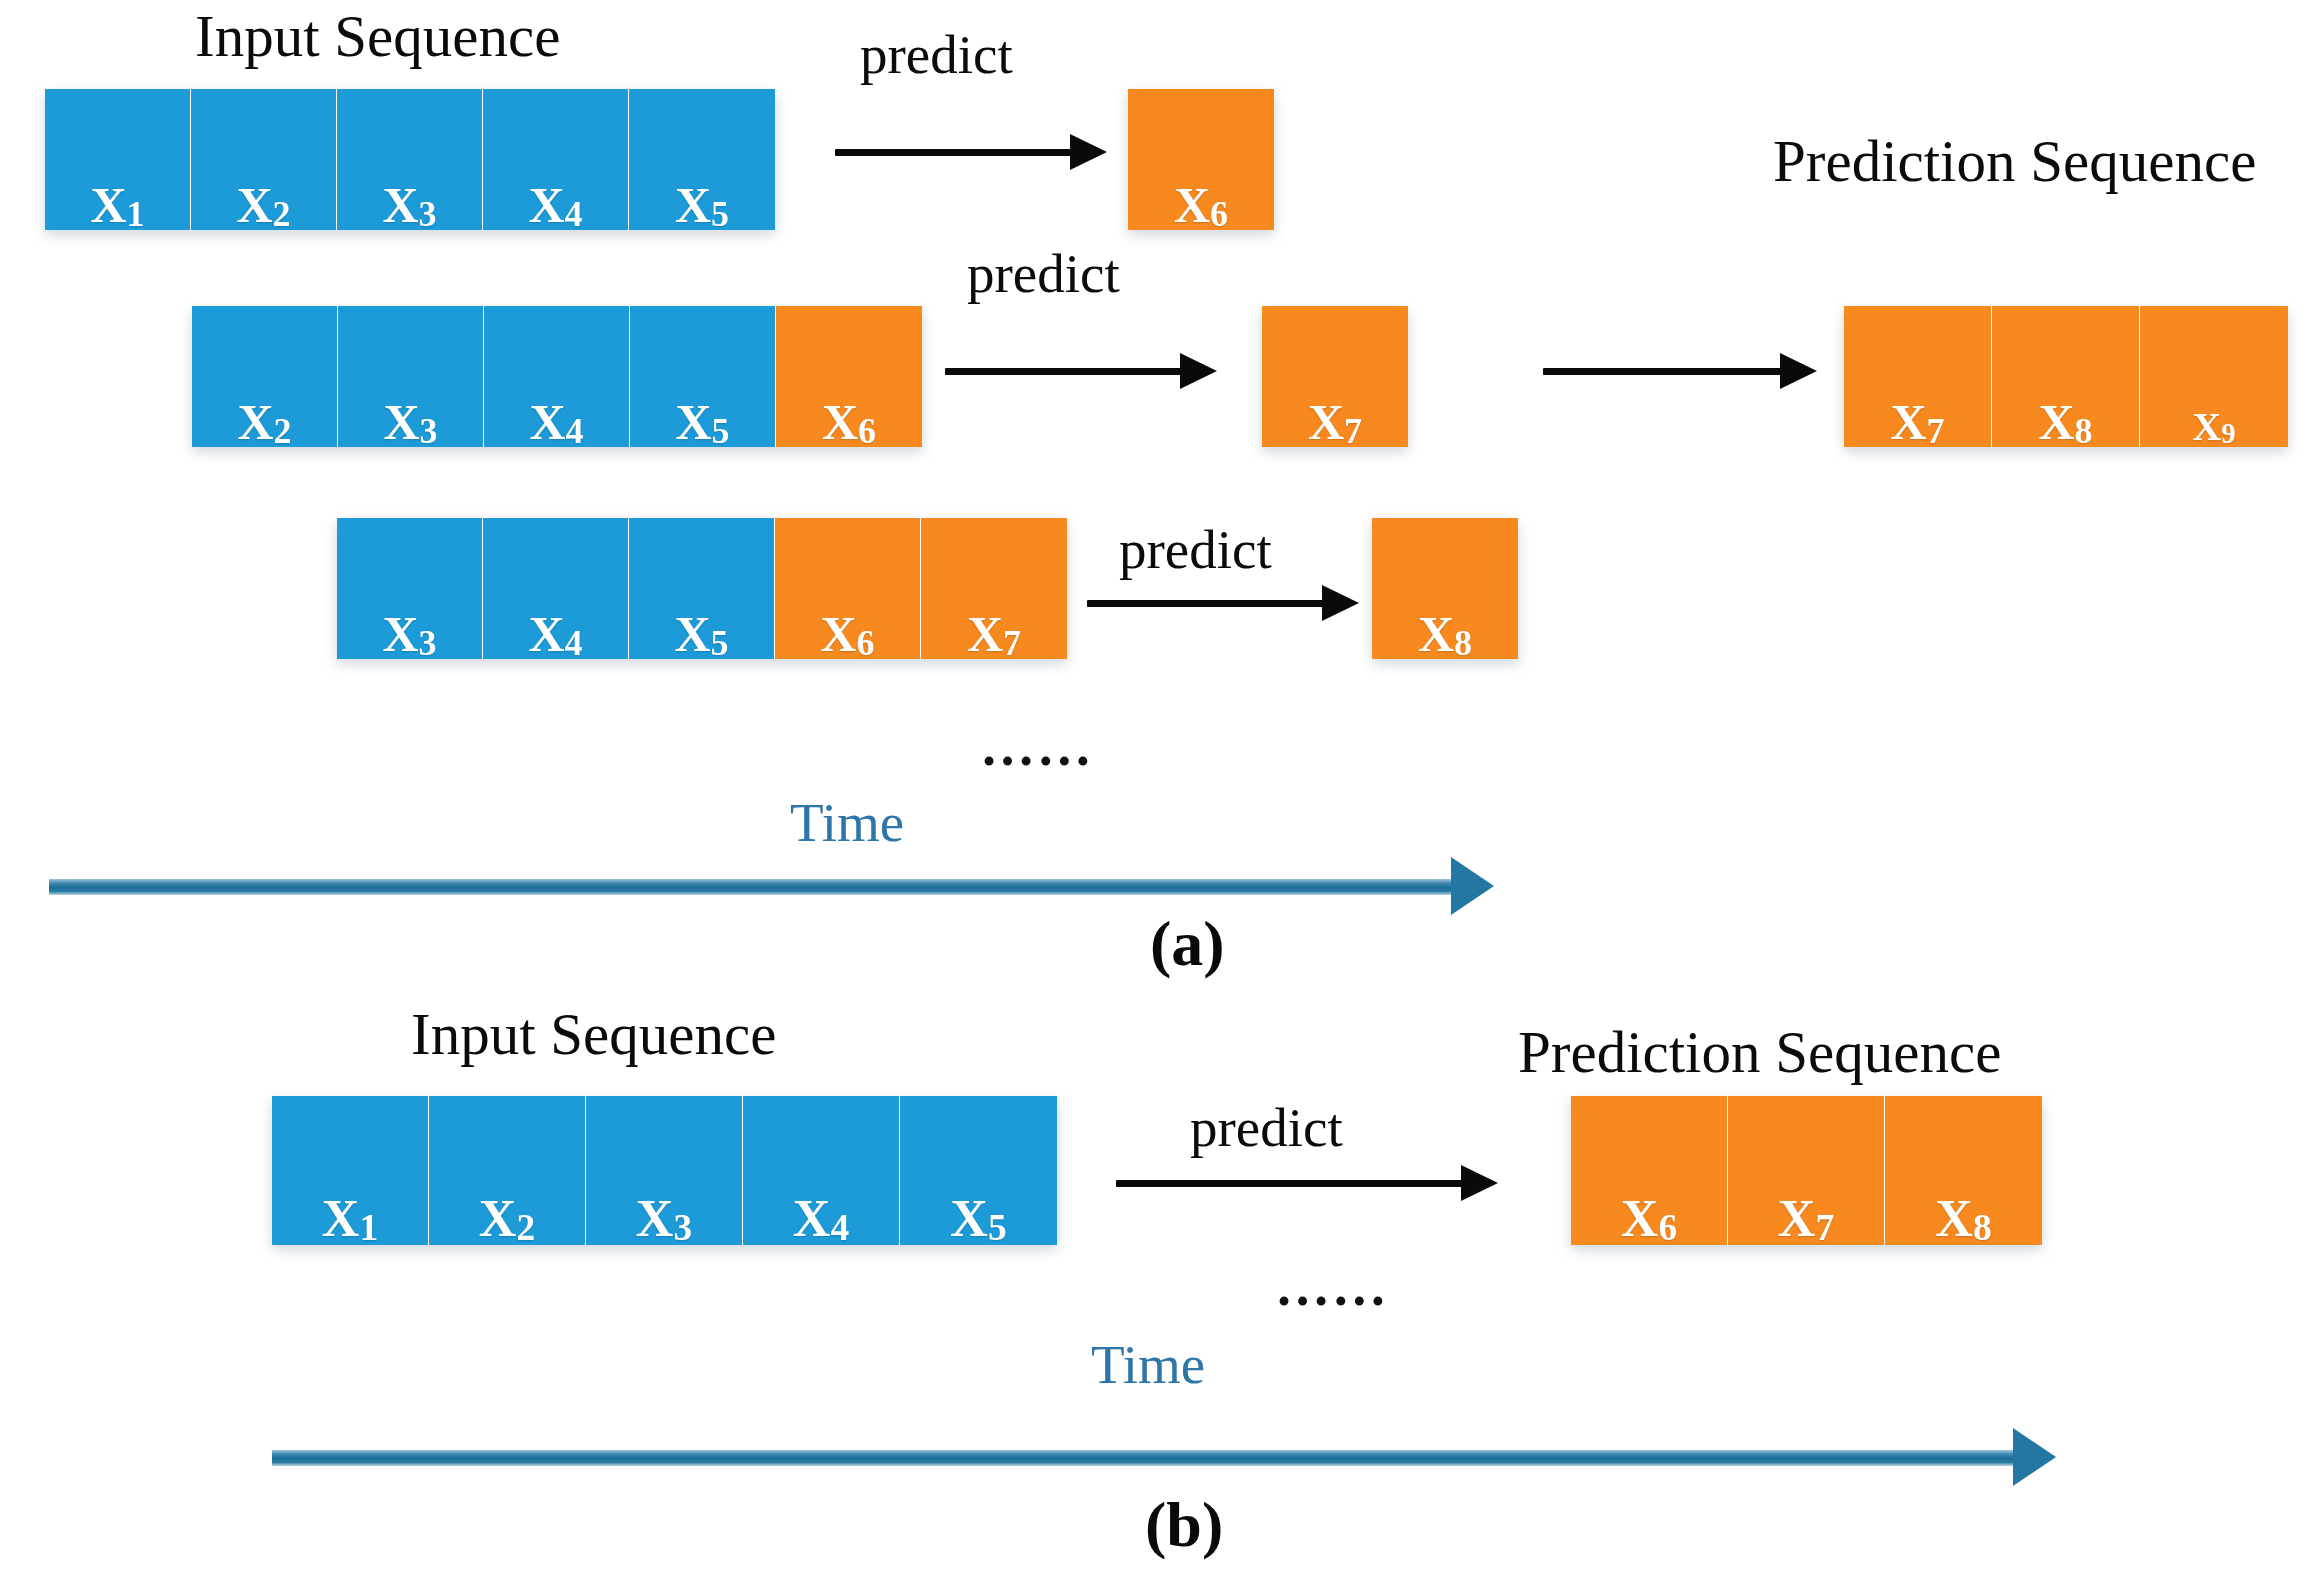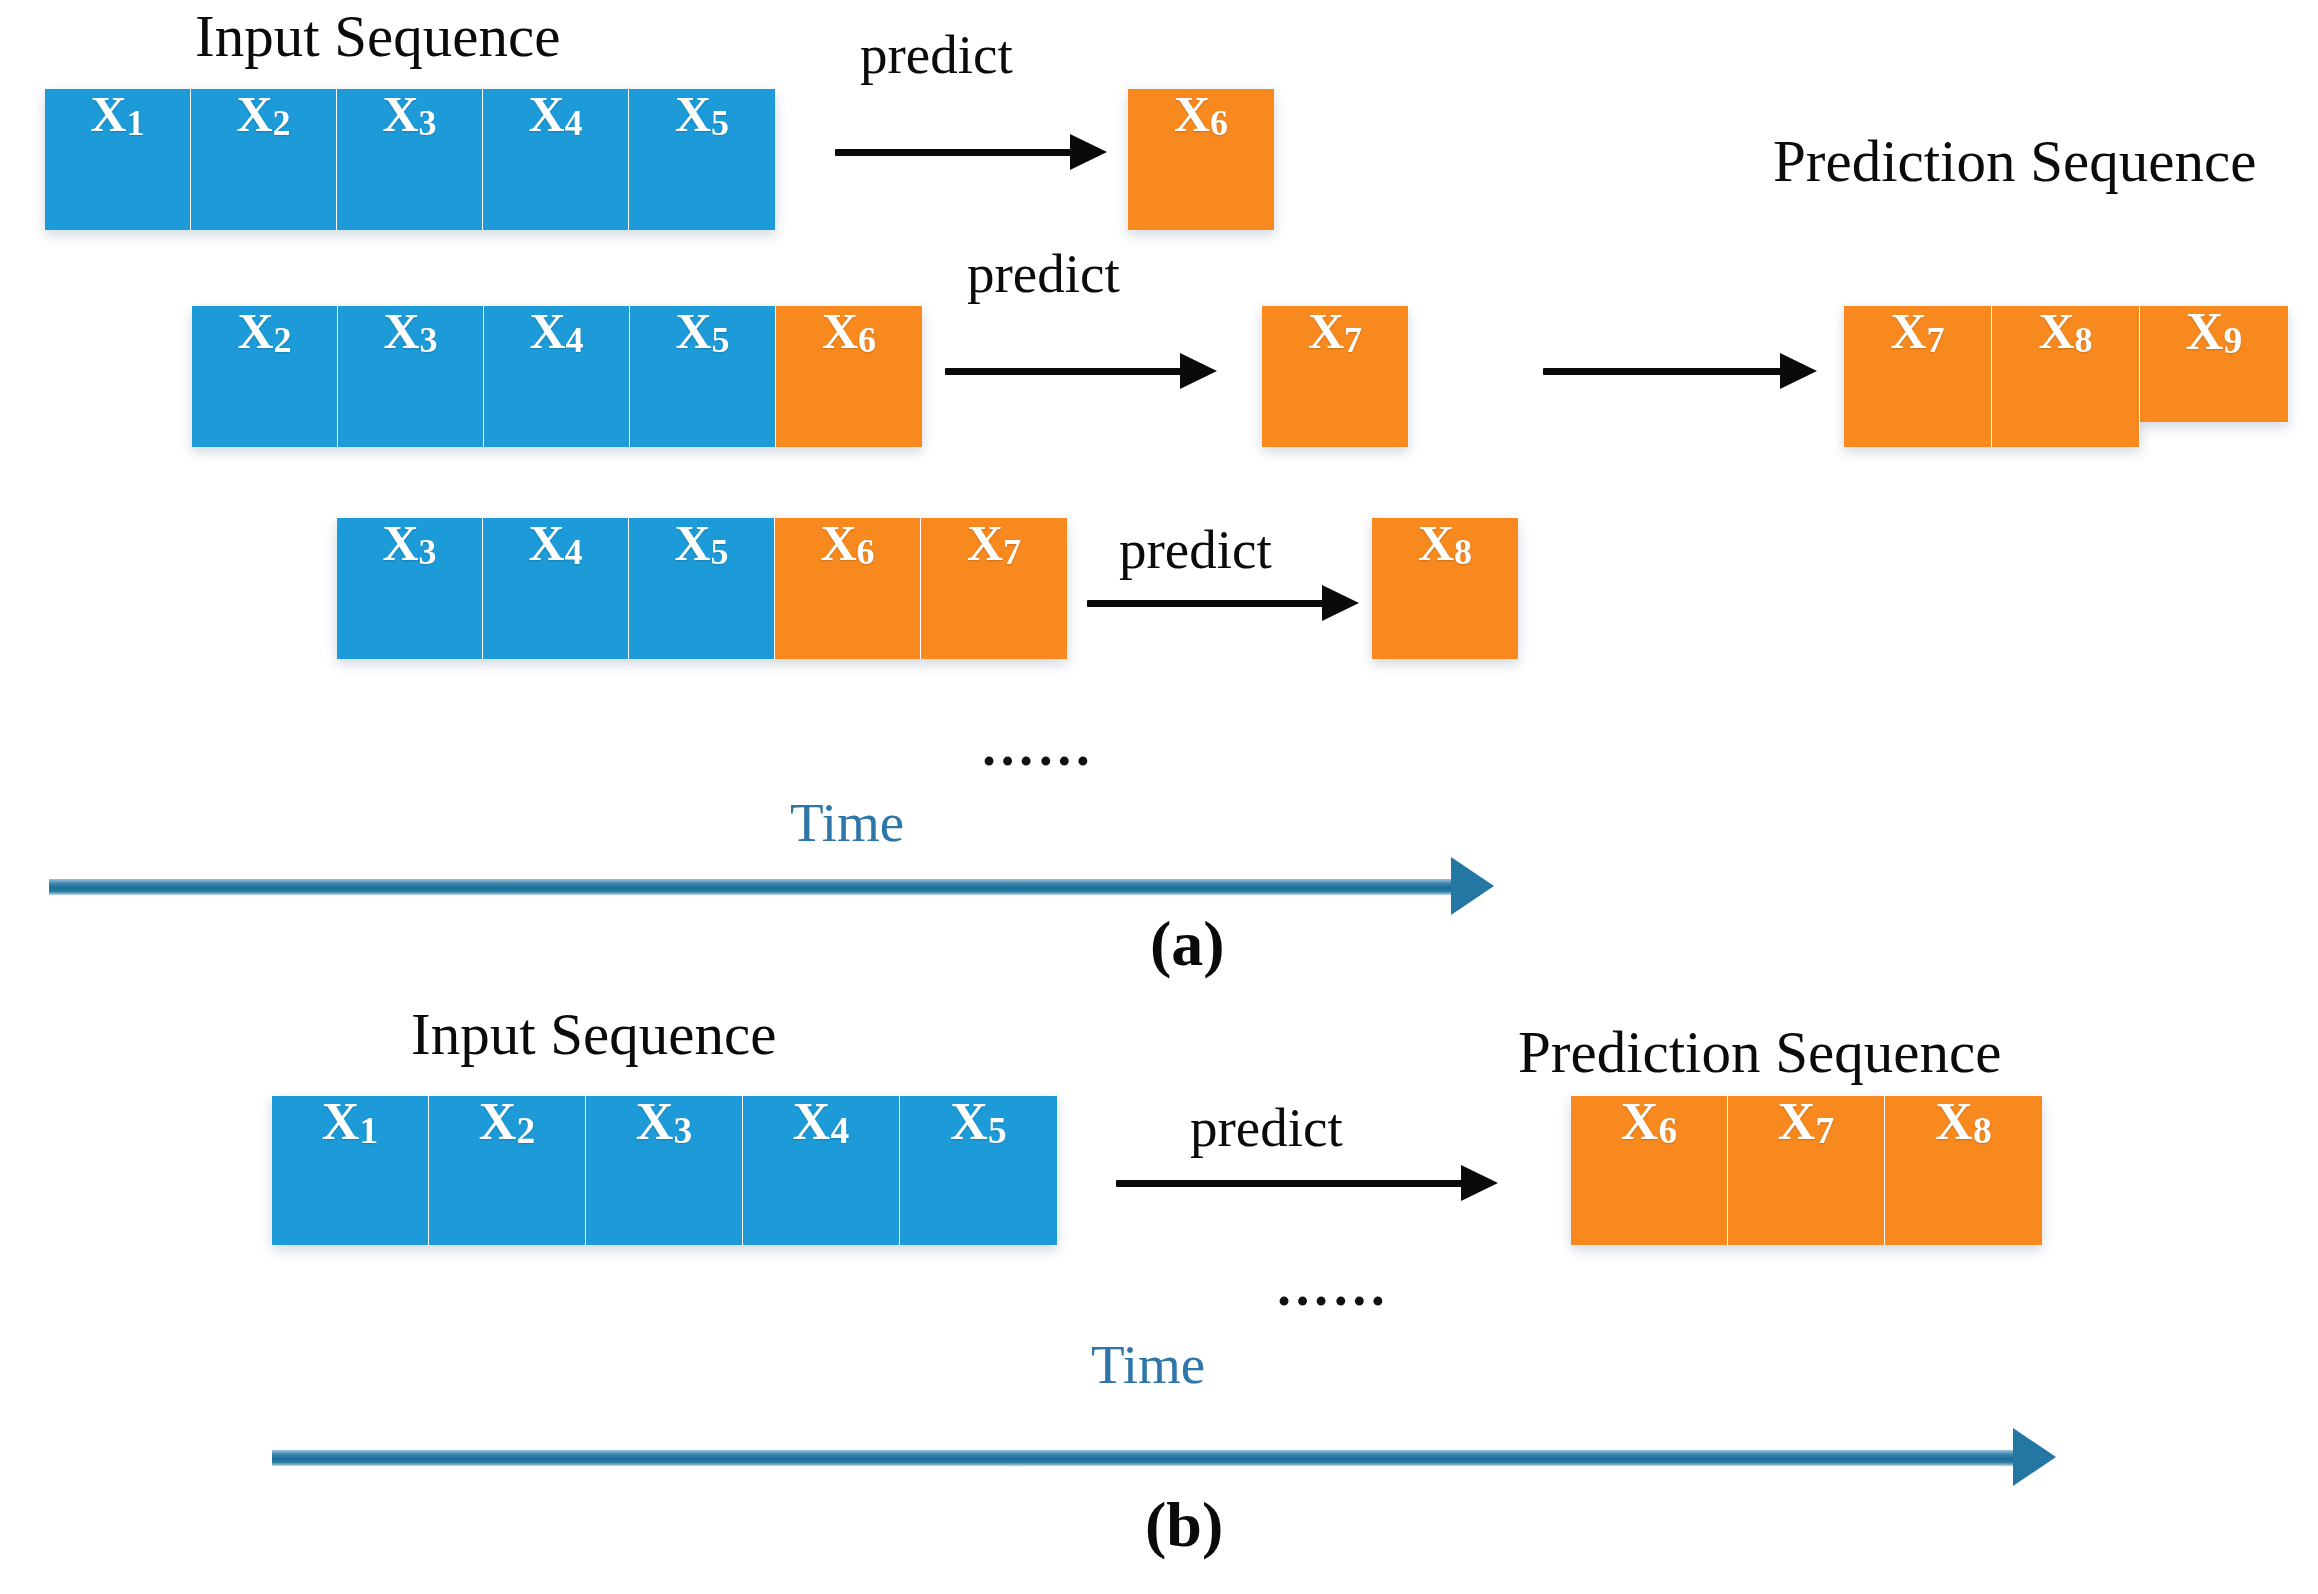--- a/index.html
+++ b/index.html
@@ -7,21 +7,21 @@
     width:2319px;height:1595px;position:relative;overflow:hidden;
     font-family:"Liberation Serif", serif;
     -webkit-font-smoothing:antialiased;
   }
   .canvas{position:absolute;left:0;top:0;width:2319px;height:1595px;}
 
   
   .seqrow{position:absolute;display:flex;}
   .cell{
     position:relative;
-    display:flex;align-items:flex-start;justify-content:center;
+    display:flex;align-items:flex-end;justify-content:center;
     box-sizing:border-box;
     border-right:1.8px solid #ffffff;
     font-family:"Liberation Serif", serif;
     font-weight:700;
     color:#ffffff;
     letter-spacing:0px;
     text-shadow:0 0.9px 1.8px rgba(0,0,0,.18);
   }
   .cell:last-child{border-right:none;}
   .cell.blue{background:#1C9BD8;}
@@ -171,21 +171,21 @@
 
   <div class="heading" style="left:1773px;top:132px;font-size:59px;">Prediction Sequence</div>
 
   <div class="seqrow shadow" style="left:1844px;top:306px;">
     <div class="cell orange" style="width:148px;height:141px;font-size:50px;">
         <span class="lbl"><span>X</span><span class="sub">7</span></span>
       </div>
     <div class="cell orange" style="width:148px;height:141px;font-size:50px;">
         <span class="lbl"><span>X</span><span class="sub">8</span></span>
       </div>
-    <div class="cell orange" style="width:148px;height:116px;font-size:52px;">
+    <div class="cell orange" style="width:148px;height:141px;font-size:40px;">
         <span class="lbl"><span>X</span><span class="sub">9</span></span>
       </div>
   </div>
 
   <div class="seqrow shadow" style="left:337px;top:518px;">
     <div class="cell blue" style="width:146px;height:141px;font-size:50px;">
         <span class="lbl"><span>X</span><span class="sub">3</span></span>
       </div>
     <div class="cell blue" style="width:146px;height:141px;font-size:50px;">
         <span class="lbl"><span>X</span><span class="sub">4</span></span>

